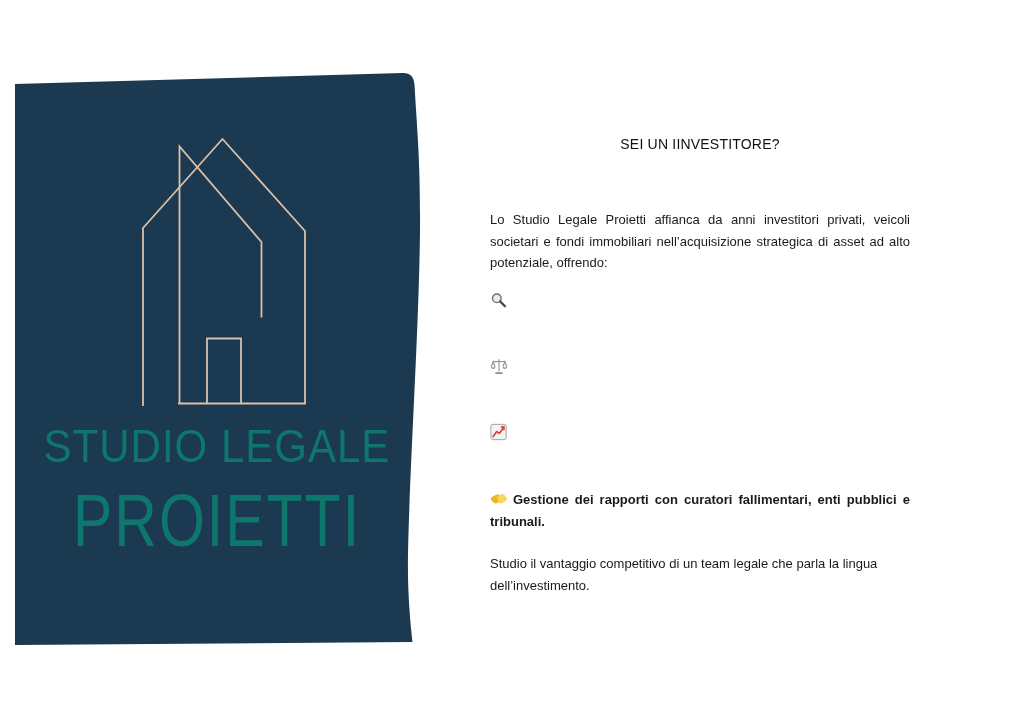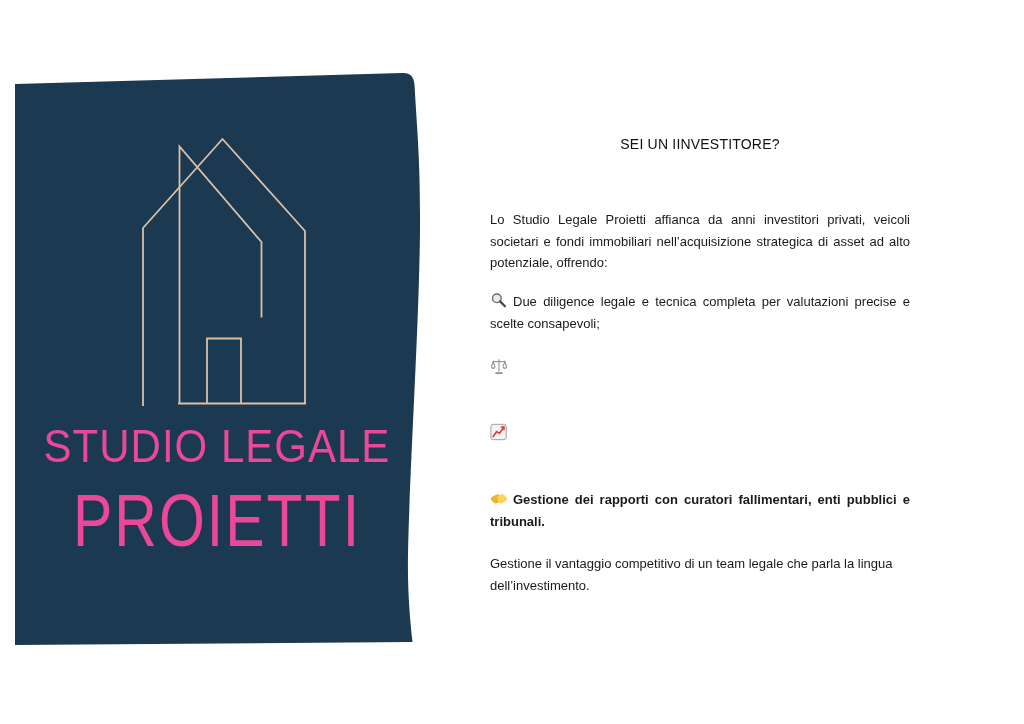--- a/index.html
+++ b/index.html
@@ -20,21 +20,21 @@
     left: 0; top: 0;
     width: 440px; height: 690px;
   }
 
   .brand-text {
     position: absolute;
     left: 37px;
     top: 420px;
     width: 360px;
     text-align: center;
-    color: #ec4899;
+    color: #0f766e;
     pointer-events: none;
   }
   .brand-line1 {
     display: block;
     font-size: 42px;
     font-weight: 300;
     letter-spacing: 1px;
     transform: scaleY(1.10);
     transform-origin: center top;
     white-space: nowrap;
@@ -121,21 +121,21 @@
   <div class="content-col">
 
     <div class="content-title">SEI UN IINVESTITORE?</div>
 
     <p class="para intro">Lo Studio Legale Proietti affianca da anni investitori privati, veicoli societari e fondi immobiliari nell’acquisizione strategica di asset ad alto potenziale, offrendo:</p>
 
     <p class="para b1">
       <svg class="bullet-icon" viewBox="0 0 20 20" xmlns="http://www.w3.org/2000/svg" aria-hidden="true">
         <circle cx="7.6" cy="7" r="4.8" fill="#ececec" stroke="#6b6b6b" stroke-width="1.5"></circle>
         <line x1="11.2" y1="10.4" x2="16.6" y2="15.8" stroke="#4a4a4a" stroke-width="2.6" stroke-linecap="round"></line>
-      </svg><span>Due diligence legale e tecnica completa per valutazioni precise e scelte consapevoli;</span>
+      </svg>
     </p>
 
     <p class="para b2">
       <svg class="bullet-icon" viewBox="0 0 20 20" xmlns="http://www.w3.org/2000/svg" aria-hidden="true">
         <g stroke="#8f8f8f" stroke-width="1.2" fill="none">
           <line x1="10" y1="1.5" x2="10" y2="15"></line>
           <line x1="3.5" y1="4" x2="16.5" y2="4"></line>
           <path d="M1.5 9.5 L3.5 4 L5.5 9.5"></path>
           <path d="M1.5 9.5 A2 2 0 0 0 5.5 9.5" fill="#e6e6e6"></path>
           <path d="M14.5 9.5 L16.5 4 L18.5 9.5"></path>
@@ -153,16 +153,16 @@
       </svg>
     </p>
 
     <p class="para b4">
       <svg class="bullet-icon" viewBox="0 0 22 18" xmlns="http://www.w3.org/2000/svg" aria-hidden="true">
         <path d="M1 10 Q0.5 7 3.5 5.5 L8.5 3.5 Q10.5 2.8 11.8 4.5 L14.5 8.5 Q15.5 10.5 13.5 11.8 L9 14 Q6 15.2 4 13 Z" fill="#eeb42c"></path>
         <path d="M8.5 6.5 L13.5 3.5 Q15.5 2.2 17.5 4.2 L20.5 7.5 Q22 9.5 19.8 11 L14.5 14.2 Q12.2 15.4 10.6 13.2 Z" fill="#fbd35f"></path>
       </svg><span>Gestione dei rapporti con curatori fallimentari, enti pubblici e tribunali.</span>
     </p>
 
-    <p class="para closing">Gestione il vantaggio competitivo di un team legale che parla la lingua dell’investimento.</p>
+    <p class="para closing">Studio il vantaggio competitivo di un team legale che parla la lingua dell’investimento.</p>
 
   </div>
 </div>
 
 </body></html>

